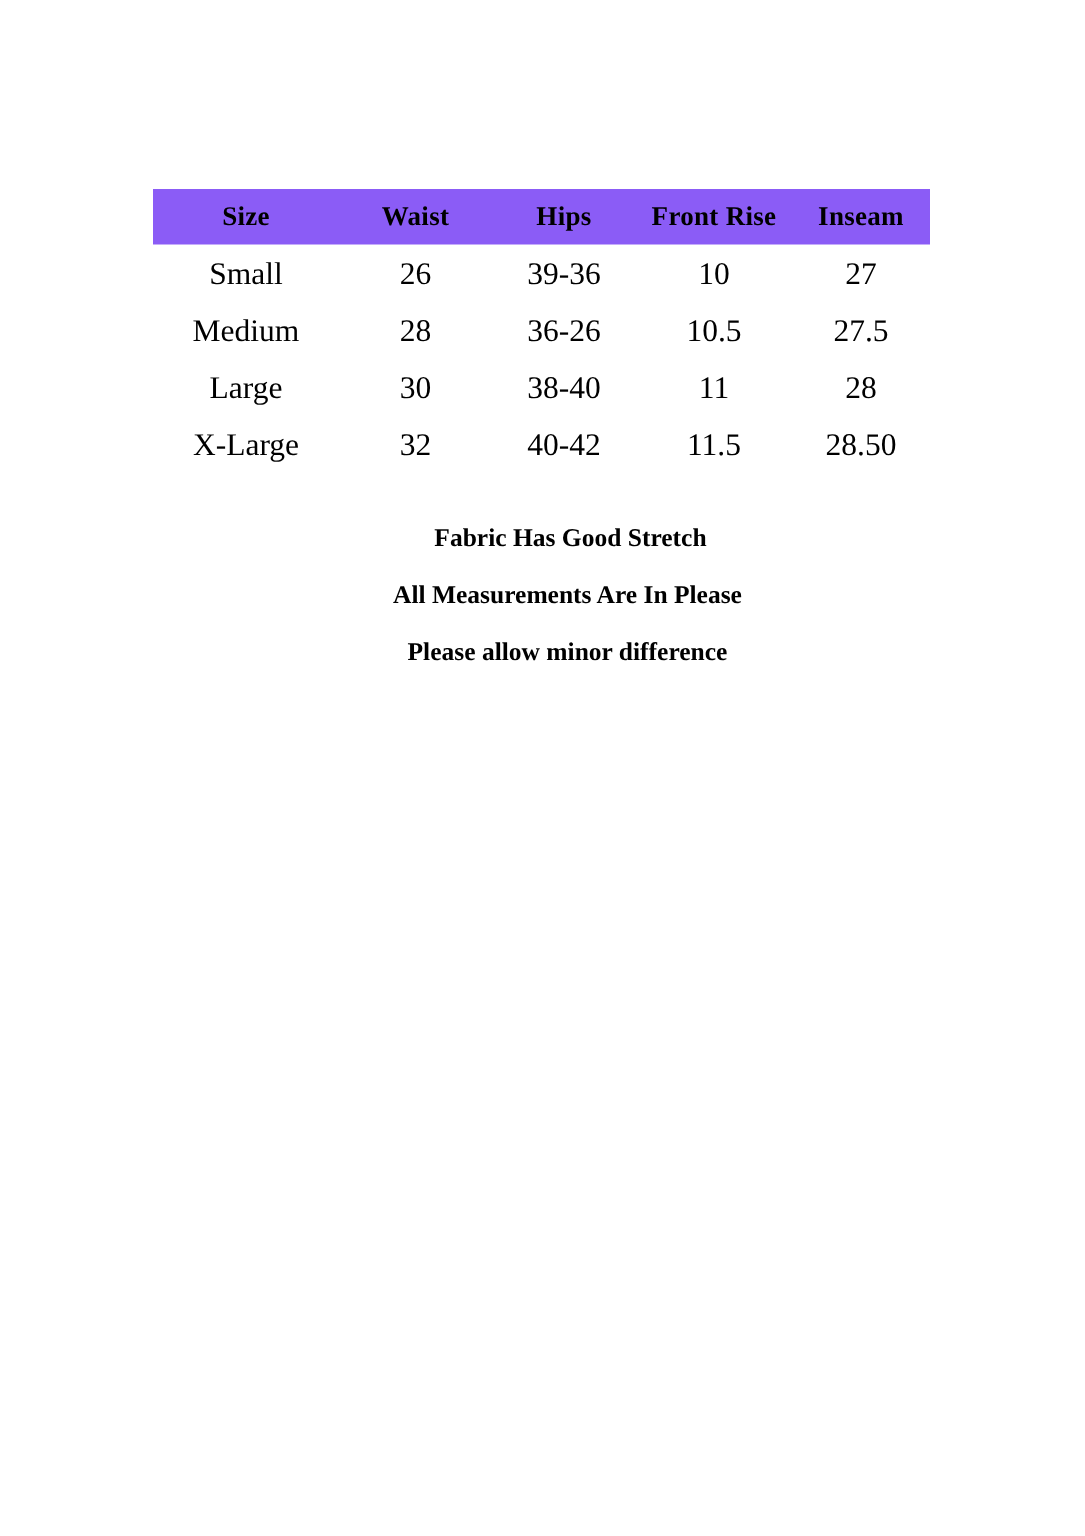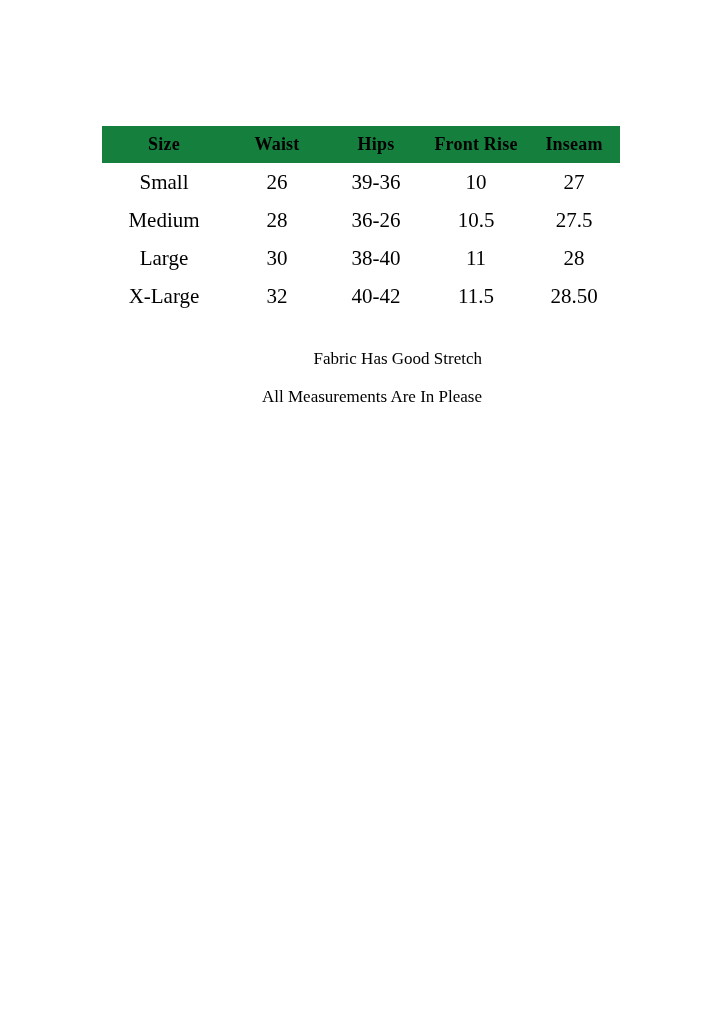--- a/index.html
+++ b/index.html
@@ -26,21 +26,21 @@
   .size-chart {
     position: absolute;
     left: 102px;
     top: 126px;
     width: 518px;
     border-collapse: collapse;
     table-layout: fixed;
   }
 
   .size-chart thead tr {
-    background: #15803d;
+    background: #8b5cf6;
   }
 
   .size-chart th {
     height: 37px;
     padding: 0;
     font-size: 18px;
     font-weight: bold;
     text-align: center;
     vertical-align: middle;
     letter-spacing: 0.2px;
@@ -60,21 +60,22 @@
   .col-waist     { width: 102px; }
   .col-hips      { width: 96px;  }
   .col-frontrise { width: 104px; }
   .col-inseam    { width: 92px;  }
 
   
   .notes {
     position: absolute;
     left: 262px;
     top: 340px;
-    text-align: right;
+    text-align: center;
+    font-weight: bold;
   }
 
   .note-line {
     font-size: 17px;
     line-height: 38px;
     white-space: nowrap;
   }
 
   
   .note-line.indent {
@@ -131,15 +132,16 @@
         <td>40-42</td>
         <td>11.5</td>
         <td>28.50</td>
       </tr>
     </tbody>
   </table>
 
   <div class="notes">
     <div class="note-line indent">Fabric Has Good Stretch</div>
     <div class="note-line">All Measurements Are In Please</div>
+    <div class="note-line">Please allow minor difference</div>
   </div>
 
 </div>
 
 </body></html>

